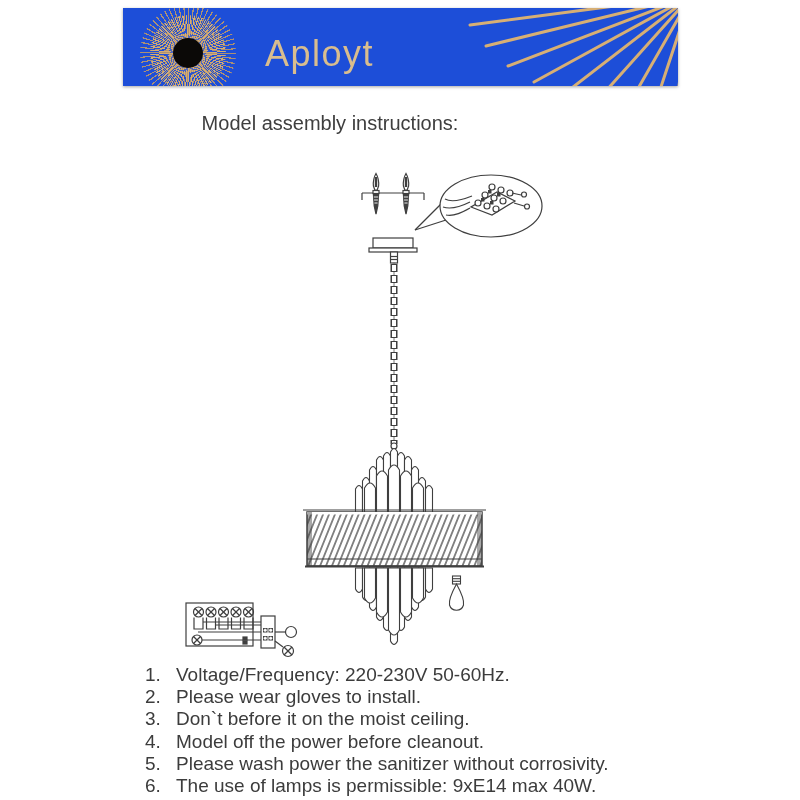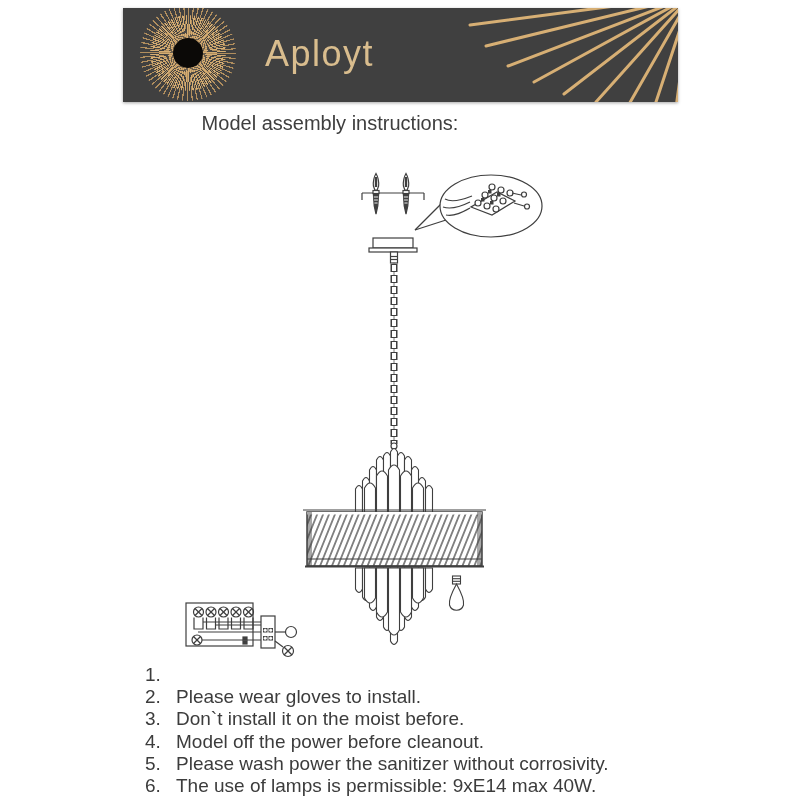--- a/index.html
+++ b/index.html
@@ -2,22 +2,22 @@
 <html><head>
 <meta charset="utf-8">
 <style>
   html,body{margin:0;padding:0;}
   body{
     width:800px;height:800px;background:#ffffff;position:relative;overflow:hidden;
     font-family:"Liberation Sans", sans-serif;color:#3c3c3c;
   }
   
   .banner{
-    position:absolute;left:123px;top:8px;width:555px;height:94px;
-    background:#404040;overflow:hidden;box-shadow:0 1px 3px rgba(0,0,0,.35);
+    position:absolute;left:123px;top:8px;width:555px;height:78px;
+    background:#1d4ed8;overflow:hidden;box-shadow:0 1px 3px rgba(0,0,0,.35);
   }
   .starburst{position:absolute;left:17px;top:-3px;width:96px;height:96px;}
   .burst{position:absolute;inset:0;border-radius:50%;
     background:repeating-conic-gradient(#c59c63 0 1.6deg, rgba(0,0,0,0) 1.6deg 6deg);
     opacity:.85;}
   .burst.b2{inset:10px;
     background:repeating-conic-gradient(from 3deg,#d6ae74 0 2deg, rgba(0,0,0,0) 2deg 6deg);
     opacity:1;}
   .core{position:absolute;left:50%;top:50%;width:30px;height:30px;
     transform:translate(-50%,-50%);border-radius:50%;background:#0b0907;
@@ -259,28 +259,29 @@
       <path d="M275,641 L283,647"></path>
       <circle cx="288" cy="651" r="5.5"></circle>
       <line x1="284" y1="647" x2="292" y2="655"></line>
         <line x1="284" y1="655" x2="292" y2="647"></line>
     </g>
   </svg>
 
   <ol class="instructions">
     <li>
       <span class="num">1.</span>
+      <span class="txt">Voltage/Frequency: 220-230V 50-60Hz.</span>
     </li>
     <li>
       <span class="num">2.</span>
       <span class="txt">Please wear gloves to install.</span>
     </li>
     <li>
       <span class="num">3.</span>
-      <span class="txt">Don`t install it on the moist before.</span>
+      <span class="txt">Don`t before it on the moist ceiling.</span>
     </li>
     <li>
       <span class="num">4.</span>
       <span class="txt">Model off the power before cleanout.</span>
     </li>
     <li>
       <span class="num">5.</span>
       <span class="txt">Please wash power the sanitizer without corrosivity.</span>
     </li>
     <li>

